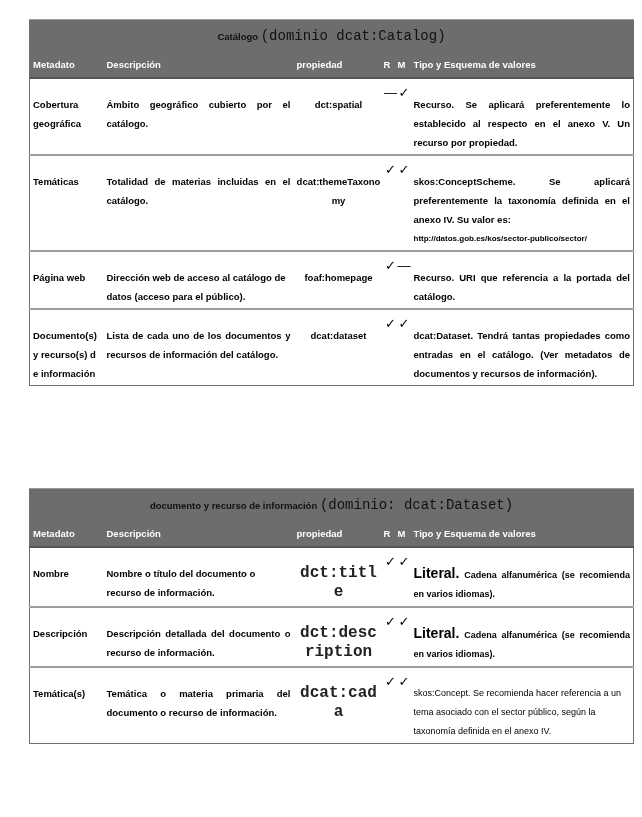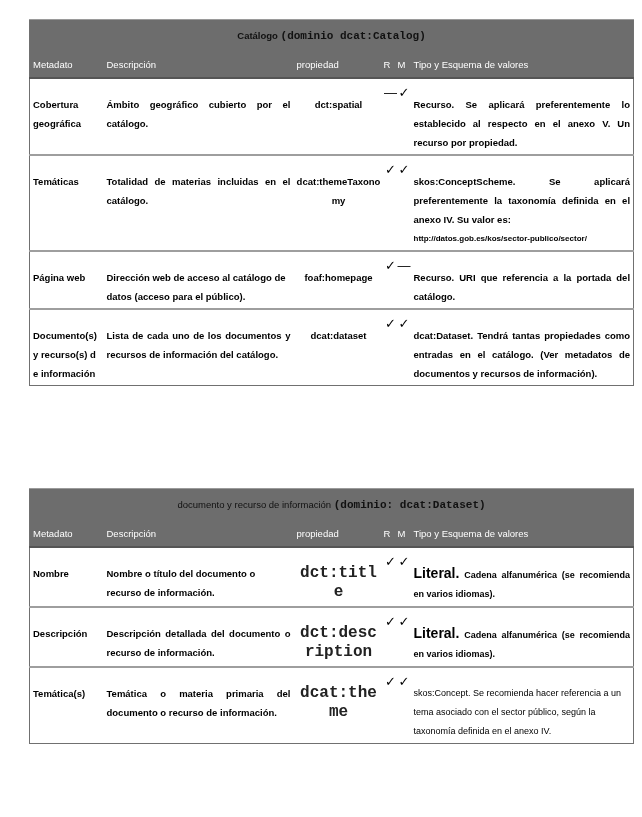--- a/index.html
+++ b/index.html
@@ -14,24 +14,24 @@
       font-size: 9.5px; font-weight: bold;
     }
     #t1 { top: 19px; }
     #t2 { top: 488px; }
     .tbl td, .tbl th { padding: 0 3px; vertical-align: top; }
     .title-row th {
       background: #6d6d6d; color: #111; font-weight: bold; height: 31px;
       vertical-align: middle; text-align: center; font-size: 9.5px;
       border-top: 1px solid #9a9a9a;
     }
-    .title-row .mono { font-family: "Liberation Mono", monospace; font-weight: bold; font-size: 11px; }
-    .title-row .plain { font-weight: normal; }
+    .title-row .mono { font-family: "Liberation Mono", monospace; font-weight: normal; font-size: 14px; }
+    .title-row .plain { font-weight: bold; }
     .head-row th {
-      background: #6d6d6d; color: #fff; font-weight: normal; height: 26px;
+      background: #6d6d6d; color: #fff; font-weight: bold; height: 26px;
       vertical-align: middle; text-align: left; font-size: 9.5px;
       border-bottom: 2px solid #555;
     }
     .head-row th.c { }
     .data-row td {
       line-height: 19px; padding-top: 16px; padding-bottom: 2px;
       border-bottom: 2px solid #9e9e9e;
     }
     .data-row:last-child td { border-bottom: none; }
     .justify { text-align: justify; text-align-last: left; }
@@ -151,19 +151,19 @@
     <td class="justify">Descripción detallada del documento o recurso de información.</td>
     <td class="prop mono">dct:description</td>
     <td class="mark">✓</td>
     <td class="mark">✓</td>
     <td class="justify small"><span class="big">Literal.</span> <span>Cadena alfanumérica (se recomienda en varios idiomas).</span></td>
   </tr>
 
   <tr class="data-row">
     <td>Temática(s)</td>
     <td class="justify">Temática o materia primaria del documento o recurso de información.</td>
-    <td class="prop mono">dcat:theme</td>
+    <td class="prop mono">dcat:cada</td>
     <td class="mark">✓</td>
     <td class="mark">✓</td>
     <td class="small" style="font-weight:normal">skos:Concept. Se recomienda hacer referencia a un tema asociado con el sector público, según la taxonomía definida en el anexo IV.</td>
   </tr>
 </tbody>
   </table>
 
 </body></html>

